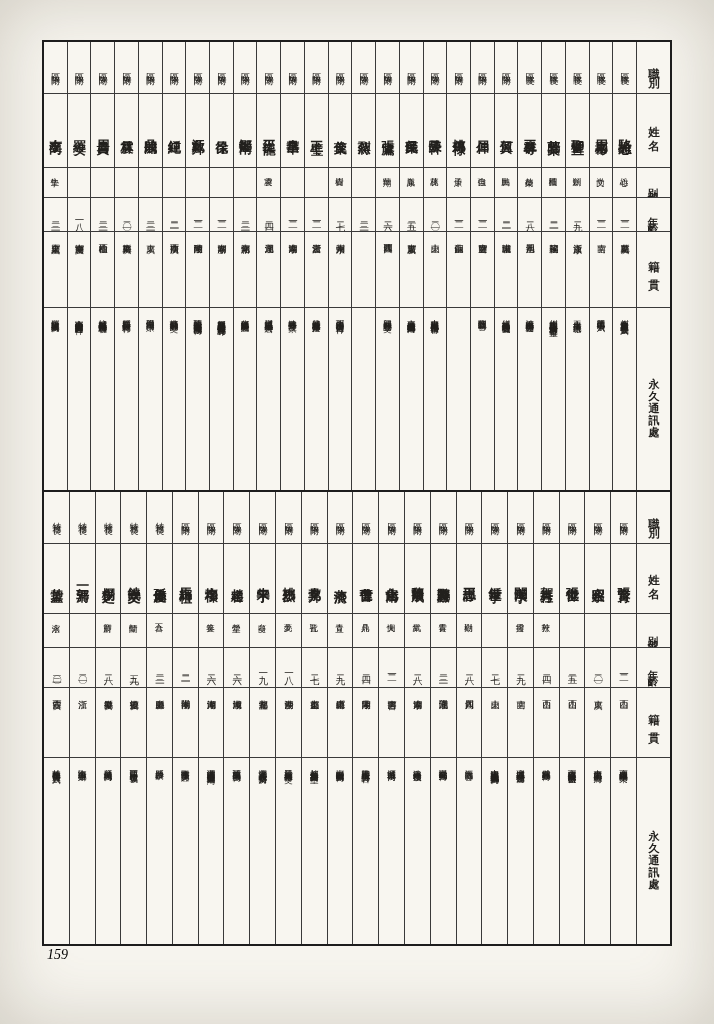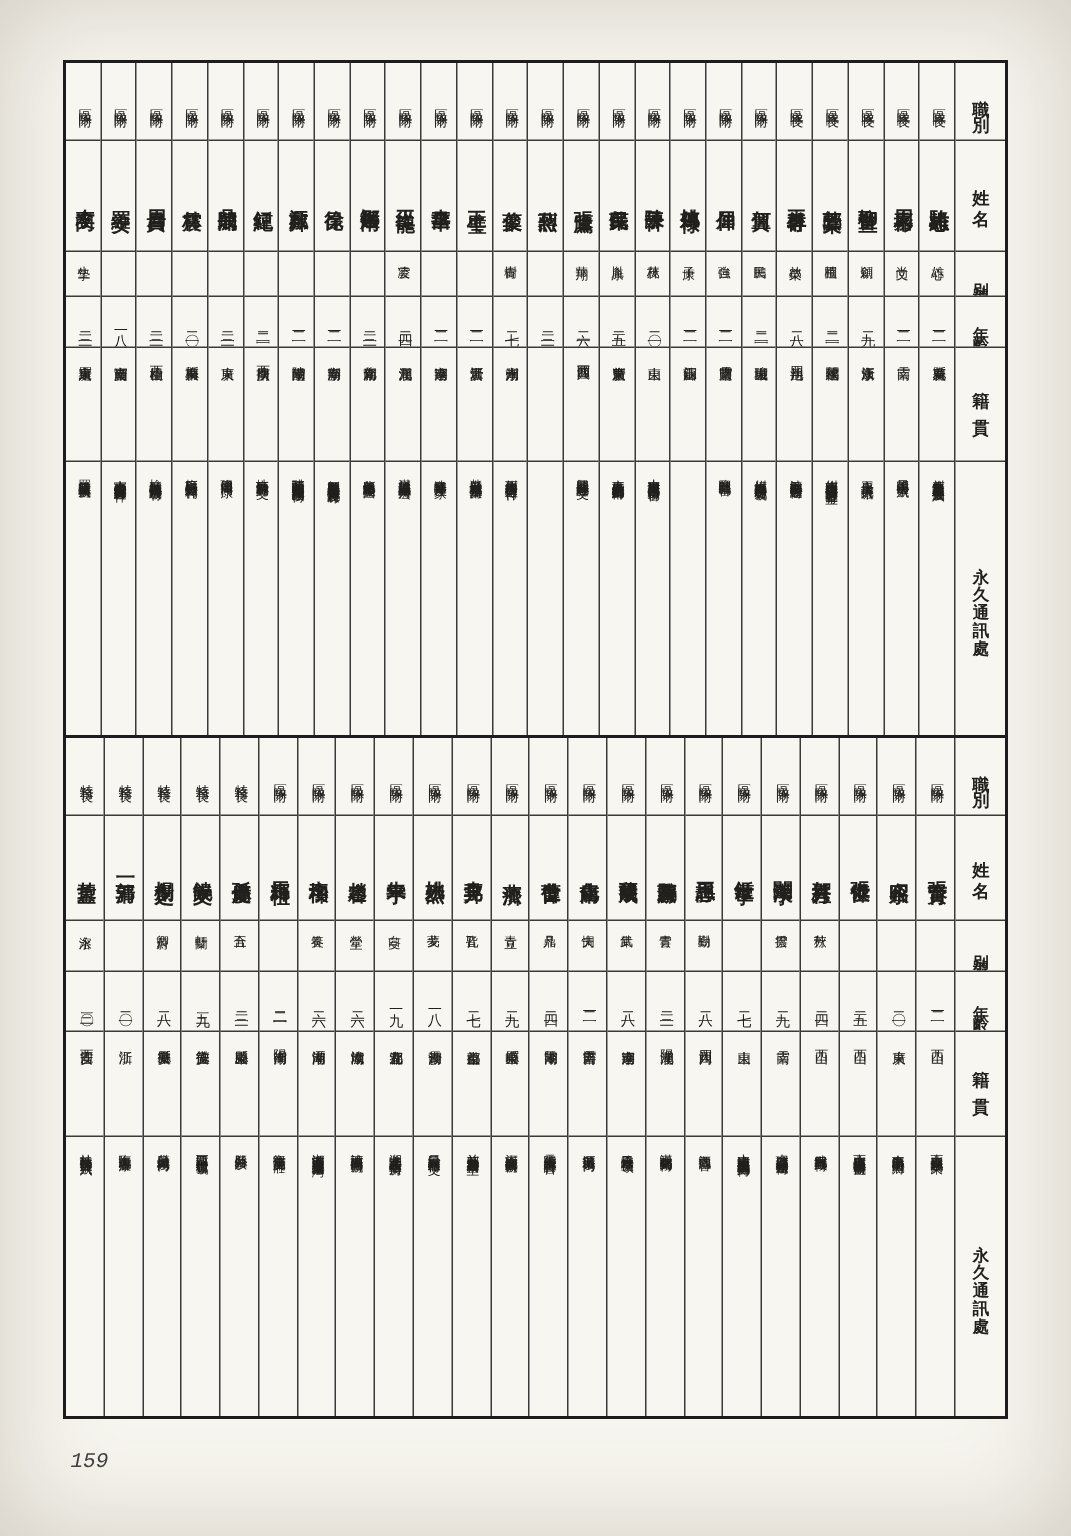--- a/index.html
+++ b/index.html
@@ -39,21 +39,21 @@
   
   .hdr .cell{font-weight:bold;font-size:11.5px;}
   .hdr .c-role{letter-spacing:10px;}
   .hdr .c-name{font-size:11.5px;letter-spacing:14px;}
   .hdr .c-alias{justify-content:center;padding-top:0;letter-spacing:3px;font-size:10.5px;}
   .hdr .c-age{letter-spacing:6px;font-size:10.5px;}
   .hdr .c-origin{justify-content:center;padding-top:0;letter-spacing:18px;}
   .hdr .c-addr{justify-content:center;padding:0;letter-spacing:12px;font-size:11px;}
   .pageno{
     position:absolute;left:47px;top:947px;
-    font-family:Liberation Mono, monospace;font-style:italic;font-size:14px;color:#404040;margin-top:20px;
+    font-family:Liberation Serif, serif;font-style:italic;font-size:14px;color:#000000;
   }
 </style>
 </head>
 <body>
 
 <div class="page">
   <div class="sheet">
 
     <section class="roster t1">
       <div class="col person">

